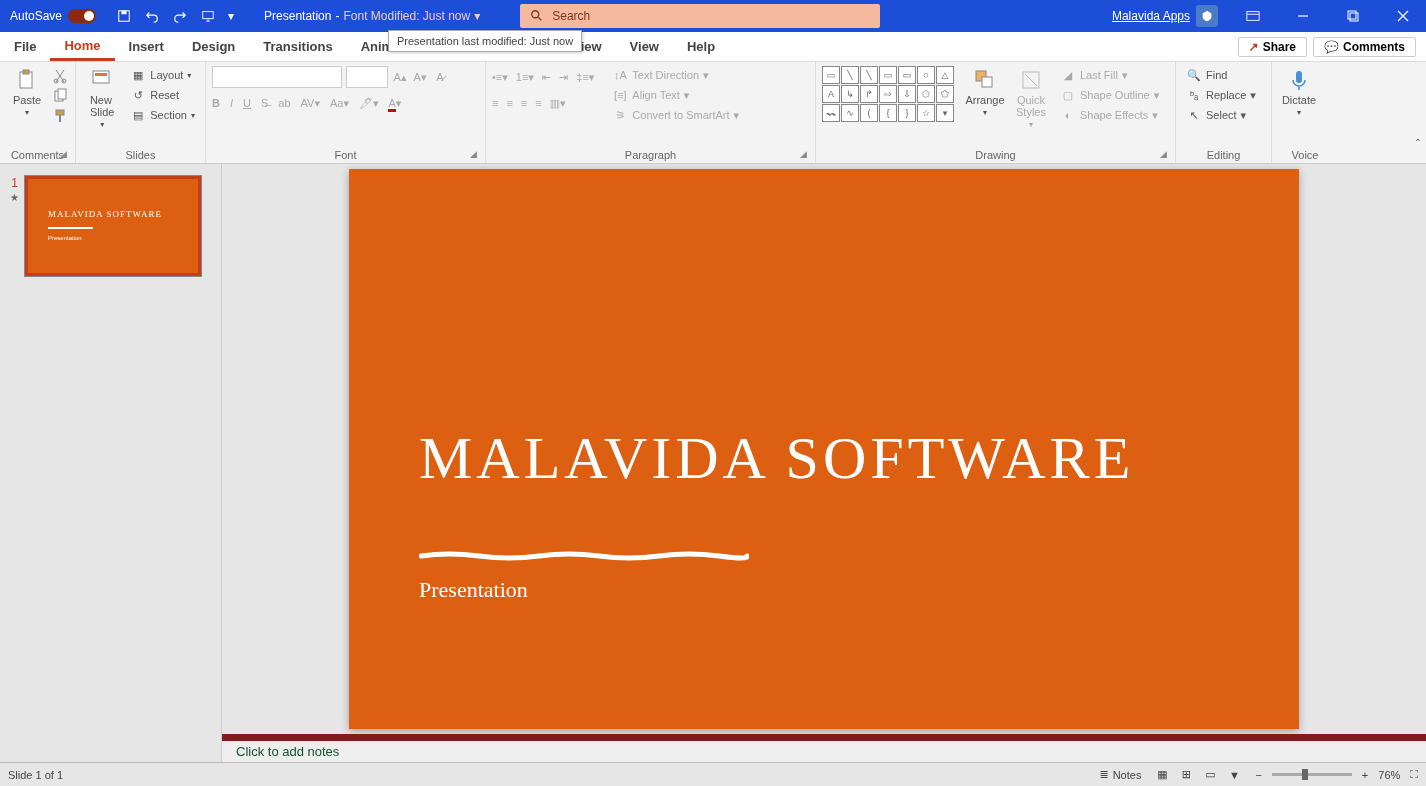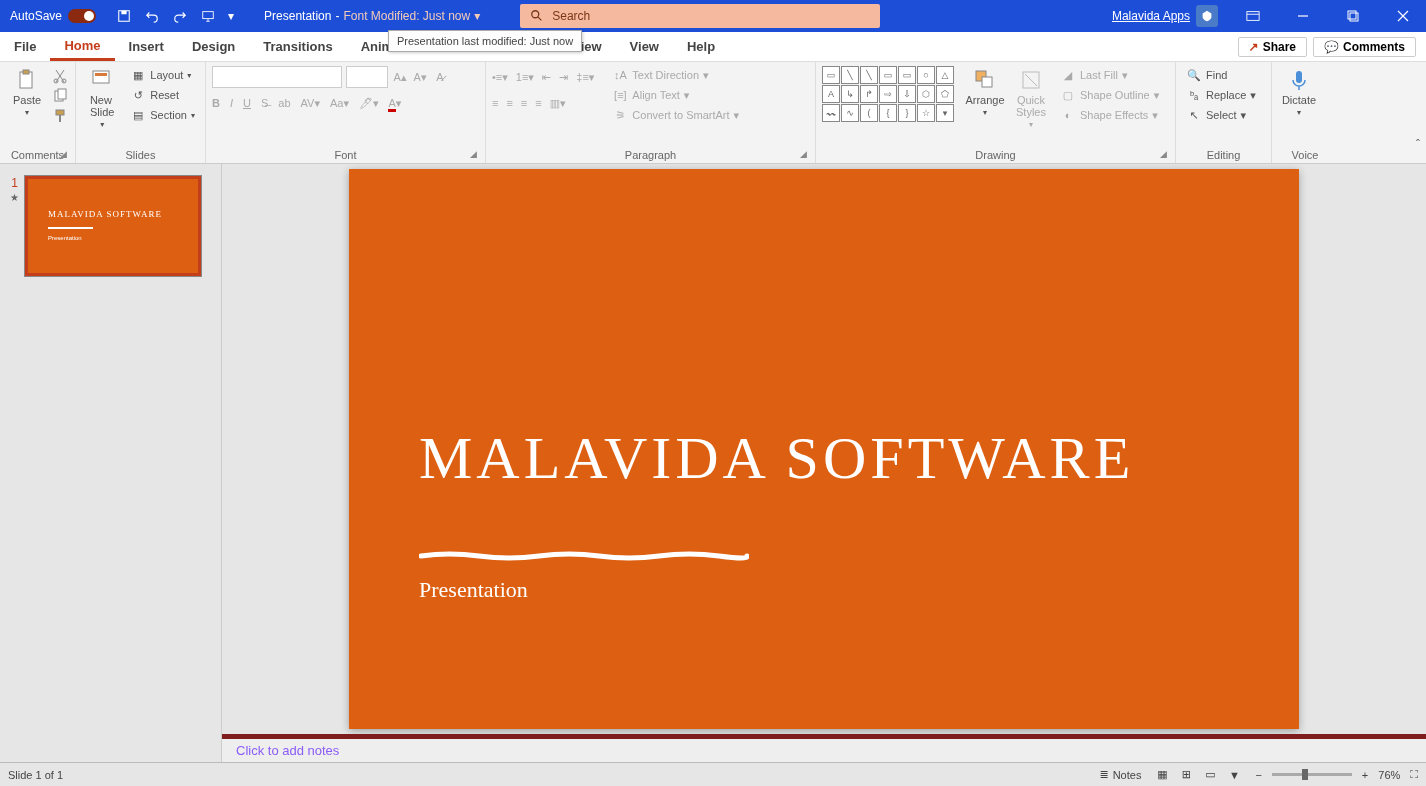--- a/index.html
+++ b/index.html
@@ -59,21 +59,21 @@
 .thumb-line { position: absolute; top: 48px; left: 20px; width: 45px; height: 2px; background: #fff; }
 .thumb-sub { position: absolute; top: 56px; left: 20px; color: #fff; font-size: 6px; }
 
 .editor { flex: 1; display: flex; flex-direction: column; min-height: 0; }
 .canvas-area { flex: 1; display: flex; align-items: center; justify-content: center; overflow: auto; }
 .slide { width: 950px; height: 560px; background: #dd6012; position: relative; box-shadow: 0 2px 8px rgba(0,0,0,0.3); }
 .slide-title { position: absolute; top: 255px; left: 70px; color: #fff; font-size: 60px; font-weight: 300; letter-spacing: 4px; font-family: Georgia, serif; }
 .slide-line { position: absolute; top: 380px; left: 70px; width: 330px; }
 .slide-sub { position: absolute; top: 408px; left: 70px; color: #fff; font-size: 22px; font-family: Georgia, serif; }
 
-.notes-bar { height: 28px; background: #eee; border-top: 5px solid #7f1d1d; display: flex; align-items: center; padding: 0 14px; font-size: 13px; color: #8b5cf6; }
+.notes-bar { height: 28px; background: #eee; border-top: 7px solid #7f1d1d; display: flex; align-items: center; padding: 0 14px; font-size: 13px; color: #14532d; }
 
 
 .statusbar { height: 24px; background: #e6e6e6; border-top: 1px solid #bbb; display: flex; align-items: center; font-size: 11px; color: #444; padding: 0 8px; }
 .statusbar .right { margin-left: auto; display: flex; align-items: center; gap: 10px; }
 .view-btns { display: flex; gap: 2px; }
 .view-btn { width: 22px; height: 18px; display: flex; align-items: center; justify-content: center; }
 .zoom-slider { width: 80px; height: 3px; background: #aaa; position: relative; }
 .zoom-slider::after { content: ""; position: absolute; top: -4px; left: 38%; width: 6px; height: 11px; background: #666; }
 .collapse { position: absolute; right: 6px; top: 138px; font-size: 12px; color: #666; cursor: pointer; }
 </style>

